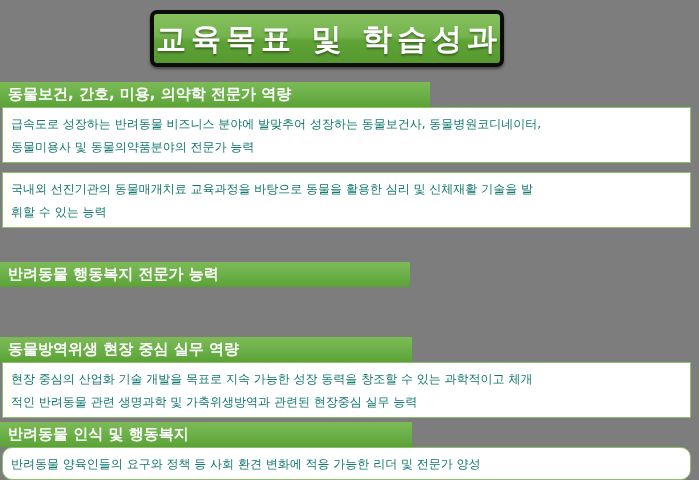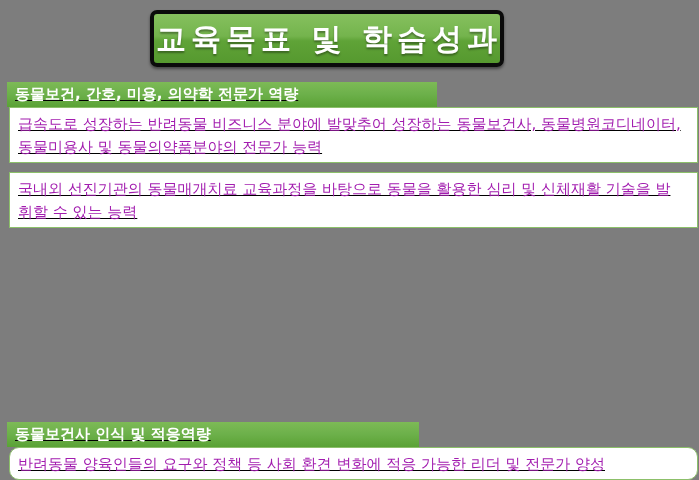--- a/index.html
+++ b/index.html
@@ -48,42 +48,41 @@
     letter-spacing: 5px;
     line-height: 1;
     white-space: nowrap;
     text-shadow: 0px 2px 2px rgba(0,0,0,0.35);
     padding-left: 4px;
   }
 
   
   .section {
     position: absolute;
-    left: 7px;
+    left: 0px;
     width: 607px;
-    text-decoration: underline;
   }
   .sec-header {
     box-sizing: border-box;
     height: 25px;
     background: linear-gradient(to bottom, #7dba56 0%, #6cb04a 50%, #63a93f 75%, #5aa236 100%);
     color: #ffffff;
     font-size: 15px;
     font-weight: bold;
     line-height: 25px;
     padding-left: 8px;
     white-space: nowrap;
     overflow: hidden;
   }
   .sec-body {
     box-sizing: border-box;
     background: #ffffff;
     border: 1px solid #8cc06a;
-    color: #a21caf;
-    font-size: 15px;
+    color: #0f766e;
+    font-size: 12px;
     line-height: 23px;
     padding: 5px 8px 6px 8px;
     margin-left: 2px;
     width: 689px;
     white-space: pre-line;
   }
 
   
   .w-h1 { width: 430px; }
   .w-h2 { width: 412px; }
@@ -118,23 +117,27 @@
     <div class="sec-body body-1">급속도로 성장하는 반려동물 비즈니스 분야에 발맞추어 성장하는 동물보건사, 동물병원코디네이터,
 동물미용사 및 동물의약품분야의 전문가 능력</div>
   </div>
 
   <div class="section s2">
     <div class="sec-body body-2">국내외 선진기관의 동물매개치료 교육과정을 바탕으로 동물을 활용한 심리 및 신체재활 기술을 발
 휘할 수 있는 능력</div>
   </div>
 
   <div class="section s3">
+    <div class="sec-header w-h3">반려동물 행동복지 전문가 능력</div>
   </div>
 
   <div class="section s4">
+    <div class="sec-header w-h4">동물방역위생 현장 중심 실무 역량</div>
+    <div class="sec-body body-4">현장 중심의 산업화 기술 개발을 목표로 지속 가능한 성장 동력을 창조할 수 있는 과학적이고 체개
+적인 반려동물 관련 생명과학 및 가축위생방역과 관련된 현장중심 실무 능력</div>
   </div>
 
   <div class="section s5">
-    <div class="sec-header w-h5">동물보건사 인식 및 적응역량</div>
+    <div class="sec-header w-h5">반려동물 인식 및 행동복지</div>
     <div class="sec-body body-5">반려동물 양육인들의 요구와 정책 등 사회 환견 변화에 적응 가능한 리더 및 전문가 양성</div>
   </div>
 
 </div>
 
 </body></html>

